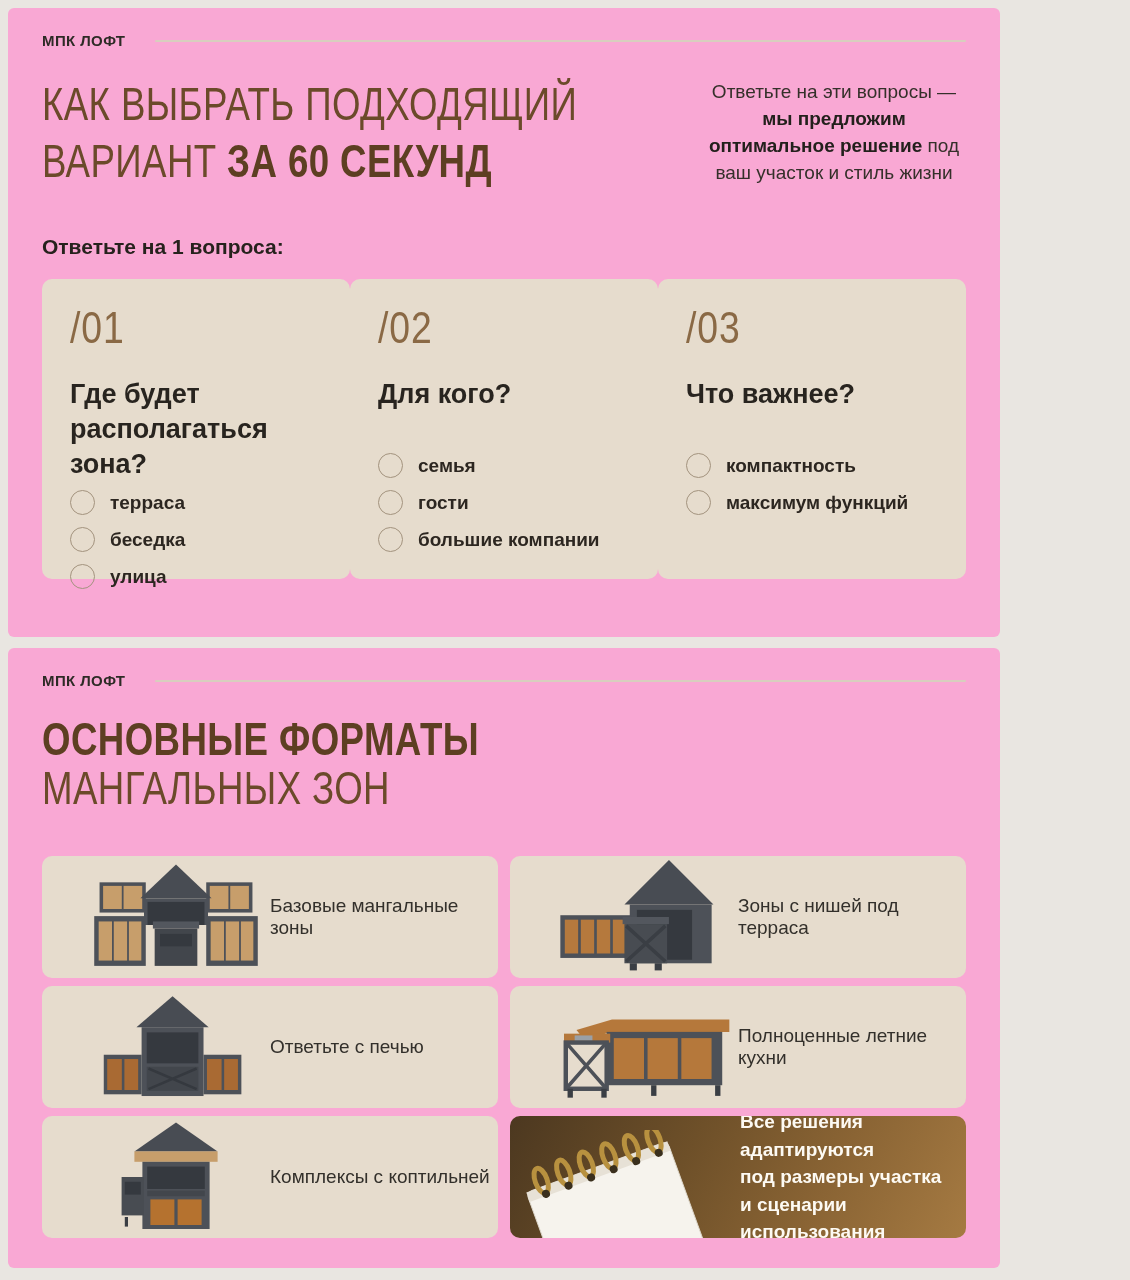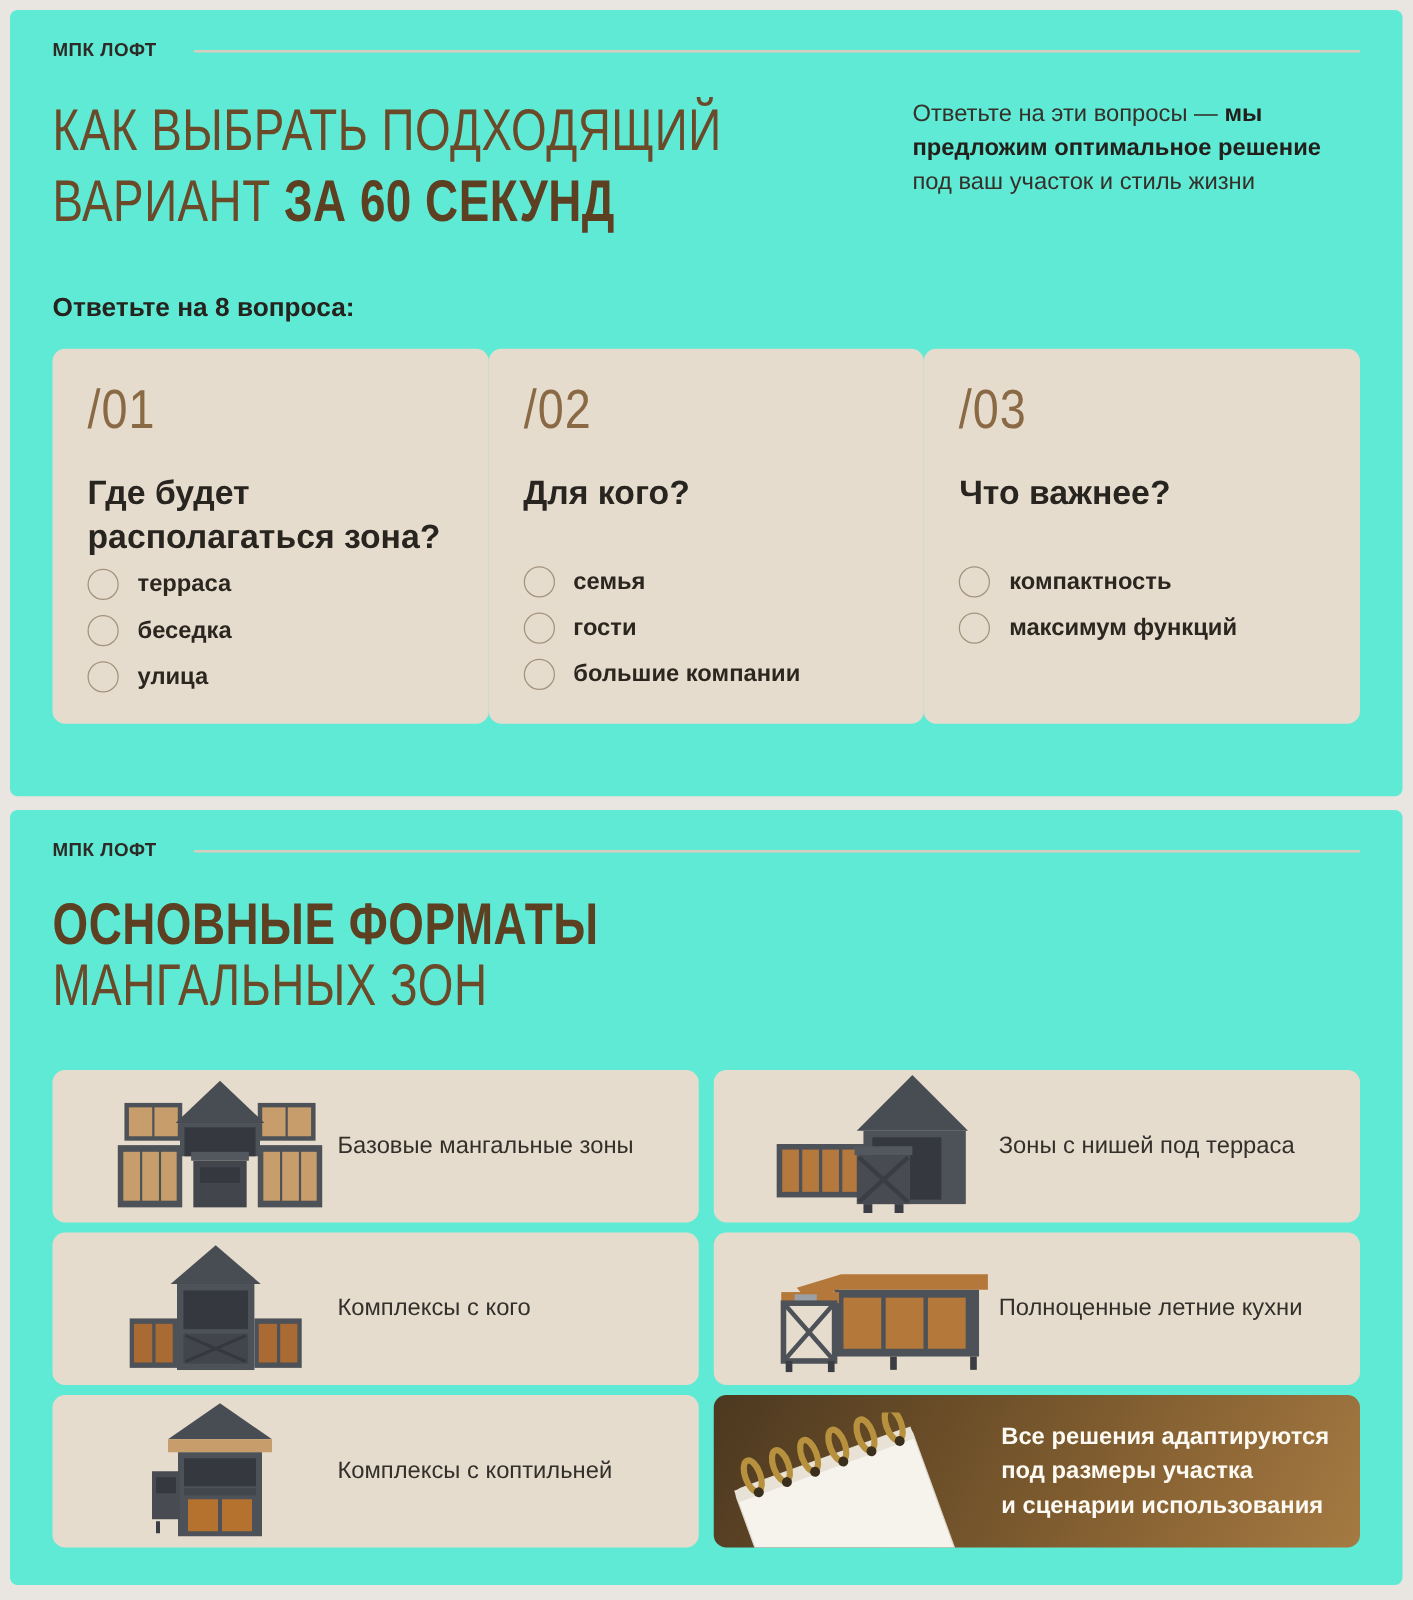--- a/index.html
+++ b/index.html
@@ -4,44 +4,44 @@
 <style>
   * { margin:0; padding:0; box-sizing:border-box; }
   html,body { width:1130px; }
   body {
     background:#e9e6e1;
     font-family:"Liberation Sans", sans-serif;
     color:#2e2a24;
   }
   .page { width:1130px; height:1280px; padding:8px; display:flex; flex-direction:column; gap:11px; }
   .panel {
-    background:#5eead4;
+    background:#f9a8d4;
     border-radius:6px;
     padding:24px 34px 0 34px;
-    width:1114px;
+    width:992px;
   }
   .panel1 { height:629px; }
   .panel2 { height:620px; }
 
   
   .brand-row { display:flex; align-items:center; }
   .brand { font-size:15px; font-weight:700; letter-spacing:.4px; color:#2e2b26; }
   .brand-line { flex:1; height:2px; background:#d8cebe; margin-left:30px; border-radius:1px; }
 
   
   .hero-row { display:flex; justify-content:space-between; margin-top:26px; }
   .title { width:660px; color:#6b4a2a; }
   .t-line {
     display:inline-block;
     font-size:47px; line-height:57px; font-weight:500;
     letter-spacing:.5px; white-space:nowrap;
     transform:scaleX(.78); transform-origin:0 50%;
   }
   .t-line b { font-weight:700; color:#5d3f22; }
-  .intro { width:358px; font-size:19px; line-height:1.42; color:#35302a; margin-top:4px; }
+  .intro { width:358px; font-size:19px; line-height:1.42; color:#35302a; margin-top:4px;text-align:center; }
   .intro b { color:#23201c; }
 
   .subtitle { font-size:21px; font-weight:700; color:#26221d; margin-top:46px; }
 
   
   .cards { display:grid; grid-template-columns:repeat(3,1fr); margin-top:20px; }
   .qcard {
     background:#e6dccd; border-radius:10px; height:300px;
     padding:24px 28px;
   }
@@ -103,21 +103,21 @@
     </div>
 
     <div class="hero-row">
       <h1 class="title">
         <span class="t-line">КАК ВЫБРАТЬ ПОДХОДЯЩИЙ</span><br>
         <span class="t-line"><span>ВАРИАНТ </span><b>ЗА 60 СЕКУНД</b></span>
       </h1>
       <p class="intro"><span>Ответьте на эти вопросы — </span><b>мы предложим оптимальное решение</b><span> под ваш участок и стиль жизни</span></p>
     </div>
 
-    <h2 class="subtitle">Ответьте на 8 вопроса:</h2>
+    <h2 class="subtitle">Ответьте на 1 вопроса:</h2>
 
     <div class="cards">
 
       <div class="qcard">
         <span class="qnum">/01</span>
         <div class="question">Где будет располагаться зона?</div>
         <div class="opts">
           <div class="opt">
             <span class="radio"></span>
             <span class="opt-label">терраса</span>
@@ -242,21 +242,21 @@
             <rect x="66" y="86" width="60" height="28" fill="#42464c"></rect>
             <path d="M68 88 L124 112 M124 88 L68 112" stroke="#35393f" stroke-width="3" fill="none"></path>
             <rect x="16" y="72" width="44" height="46" fill="#4d5158"></rect>
             <rect x="20" y="77" width="17" height="36" fill="#a96a33"></rect>
             <rect x="40" y="77" width="16" height="36" fill="#a96a33"></rect>
             <rect x="132" y="72" width="44" height="46" fill="#4d5158"></rect>
             <rect x="136" y="77" width="17" height="36" fill="#a96a33"></rect>
             <rect x="156" y="77" width="16" height="36" fill="#a96a33"></rect>
           </svg>
         </span>
-        <span class="flabel">Комплексы с кого</span>
+        <span class="flabel">Ответьте с печью</span>
       </div>
 
       <div class="fcard">
         <span class="ficon">
           <svg width="178" height="112" viewBox="0 0 200 126">
             <polygon points="24,44 64,32 196,32 196,46 62,46 34,56" fill="#b5783b"></polygon>
             <rect x="58" y="46" width="130" height="60" fill="#4d5158"></rect>
             <rect x="66" y="53" width="34" height="46" fill="#b5783b"></rect>
             <rect x="104" y="53" width="34" height="46" fill="#b5783b"></rect>
             <rect x="142" y="53" width="34" height="46" fill="#b5783b"></rect>

